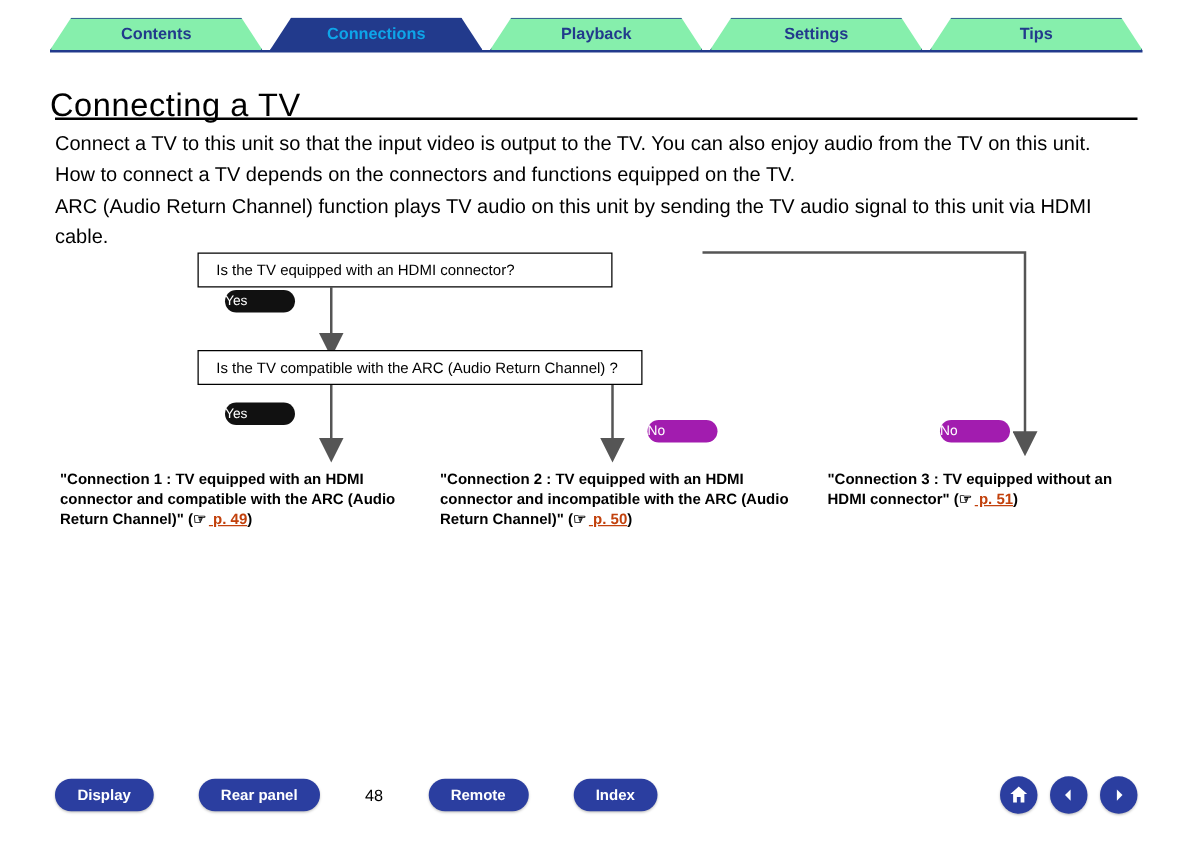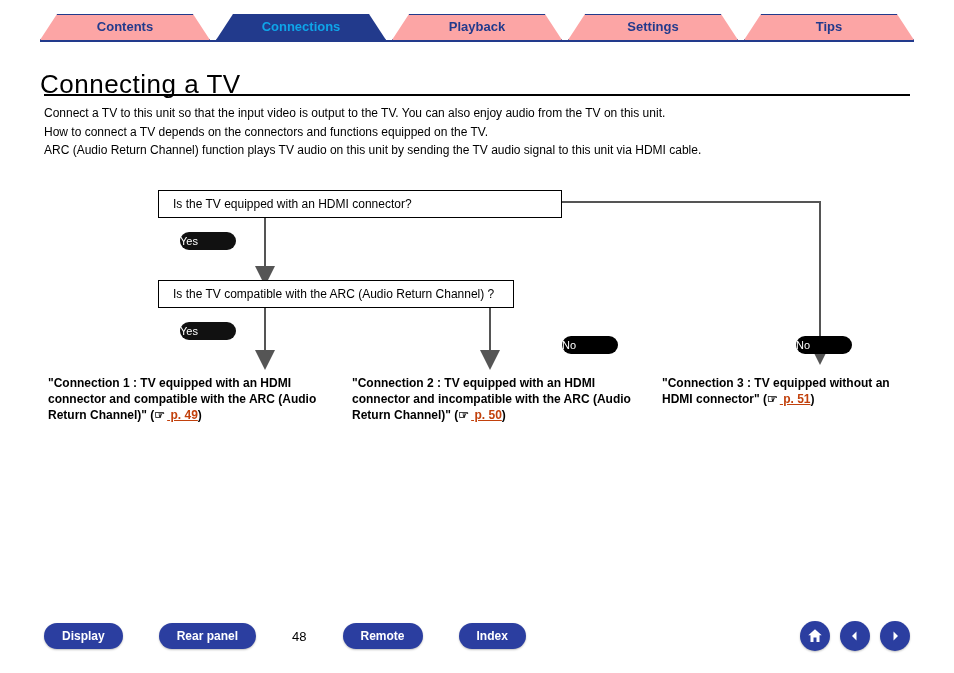--- a/index.html
+++ b/index.html
@@ -20,21 +20,21 @@
     gap: 6px;
     border-bottom: 2px solid #223a8c;
   }
   .tab {
     flex: 1;
     text-align: center;
     font-size: 13px;
     font-weight: bold;
     padding: 5px 0 6px;
     color: #223a8c;
-    background: #fca5a5;
+    background: #86efac;
     position: relative;
     clip-path: polygon(10% 0, 90% 0, 100% 100%, 0 100%);
     cursor: pointer;
   }
   .tab::before {
     content: "";
     position: absolute;
     inset: 0;
     border: 1px solid #223a8c;
     border-bottom: none;
@@ -52,21 +52,21 @@
     letter-spacing: 0.5px;
   }
   .title-rule {
     position: absolute;
     left: 44px; right: 44px; top: 94px;
     height: 2px; background: #000;
   }
   .intro {
     position: absolute;
     left: 44px; right: 44px; top: 104px;
-    font-size: 12px;
+    font-size: 16px;
     line-height: 1.55;
   }
 
   
   .flow {
     position: absolute;
     left: 0; top: 0; width: 954px; height: 673px;
     pointer-events: none;
   }
   .qbox {
@@ -81,21 +81,21 @@
     position: absolute;
     width: 56px;
     padding: 3px 0;
     text-align: left;
     border-radius: 12px;
     font-size: 11px;
     color: #fff;
     pointer-events: auto;
   }
   .pill.yes { background: #111; }
-  .pill.no  { background: #000000; margin-left: 44px; }
+  .pill.no  { background: #a21caf; }
 
   .conn {
     position: absolute;
     font-size: 12px;
     font-weight: bold;
     line-height: 1.35;
     pointer-events: auto;
   }
   .conn a { color: #c2410c; text-decoration: underline; }
   .handptr {
@@ -166,21 +166,21 @@
 
   <polyline points="562,202 820,202 820,357" fill="none" stroke="#555" stroke-width="2" marker-end="url(#ah)"></polyline>
 
   <line x1="265" y1="218" x2="265" y2="278" stroke="#555" stroke-width="2" marker-end="url(#ah)"></line>
 
   <line x1="265" y1="308" x2="265" y2="362" stroke="#555" stroke-width="2" marker-end="url(#ah)"></line>
 
   <line x1="490" y1="308" x2="490" y2="362" stroke="#555" stroke-width="2" marker-end="url(#ah)"></line>
 </svg>
 
-<div class="qbox" style="left:158px; top:190px; width:404px;">Is the TV equipped with an HDMI connector?</div>
+<div class="qbox" style="left:158px; top:202px; width:332px;">Is the TV equipped with an HDMI connector?</div>
 <div class="pill yes" style="left:180px; top:232px;">Yes</div>
 
 <div class="qbox" style="left:158px; top:280px; width:356px;">Is the TV compatible with the ARC (Audio Return Channel) ?</div>
 <div class="pill yes" style="left:180px; top:322px;">Yes</div>
 <div class="pill no" style="left:518px; top:336px;">No</div>
 <div class="pill no" style="left:752px; top:336px;">No</div>
 
 <div class="conn" style="left:48px; top:375px; width:290px;">
   <span>"Connection 1 : TV equipped with an HDMI connector and compatible with the ARC (Audio Return Channel)" (</span><span class="handptr">☞</span><a href="#"> p. 49</a><span>)</span>
 </div>

